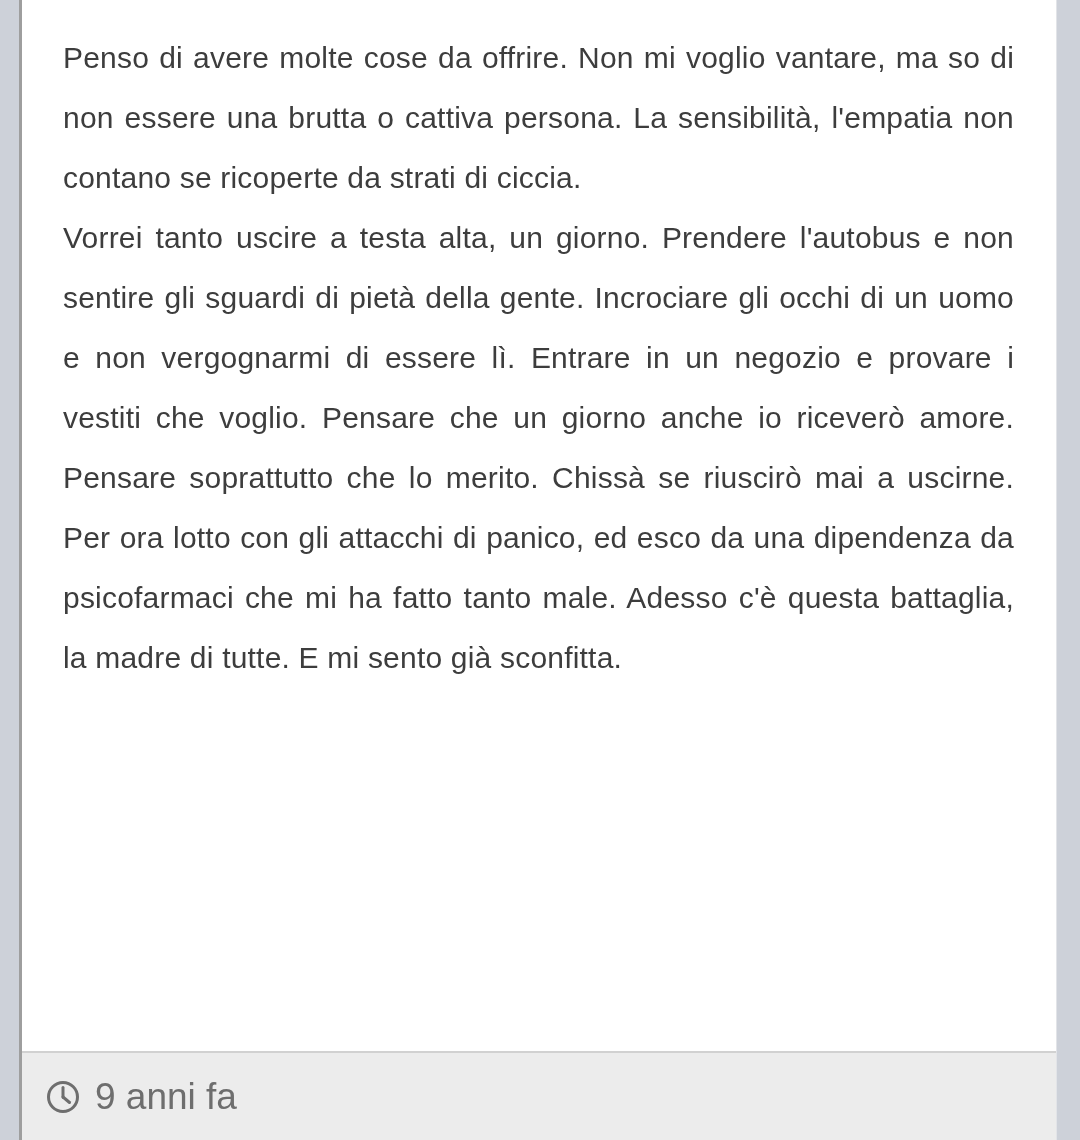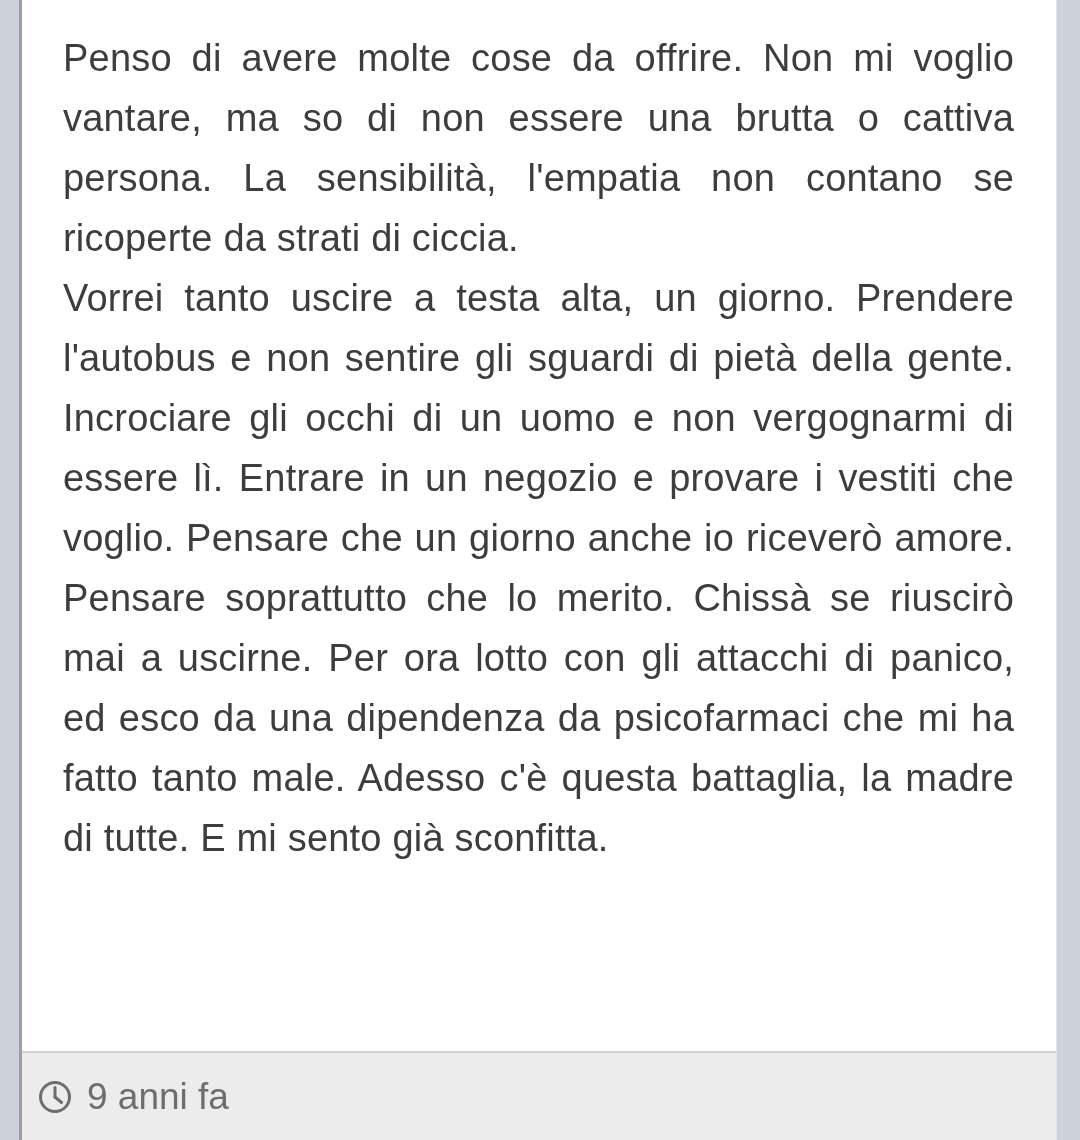--- a/index.html
+++ b/index.html
@@ -44,39 +44,39 @@
     flex-direction: column;
     flex: 0 0 auto;
   }
   .post-body {
     flex: 1 1 auto;
     padding: 28px 42px 0 41px;
     overflow: hidden;
   }
   .post-body p {
     margin: 0;
-    font-size: 38px;
+    font-size: 30px;
     line-height: 60px;
     letter-spacing: 0.2px;
     color: #3d3d3d;
     text-align: justify;
     text-align-last: left;
   }
   .post-body p.closing {
     margin-top: 60px;
   }
   .timestamp-bar {
     flex: 0 0 auto;
     height: 89px;
     box-sizing: border-box;
     background: #ececec;
     border-top: 2px solid #d1d1d1;
     display: flex;
     align-items: center;
-    padding-left: 16px;
+    padding-left: 24px;
   }
   .clock-icon {
     width: 34px;
     height: 34px;
     margin-right: 15px;
     flex: 0 0 auto;
   }
   .timestamp-text {
     font-size: 37px;
     color: #6e6e6e;

